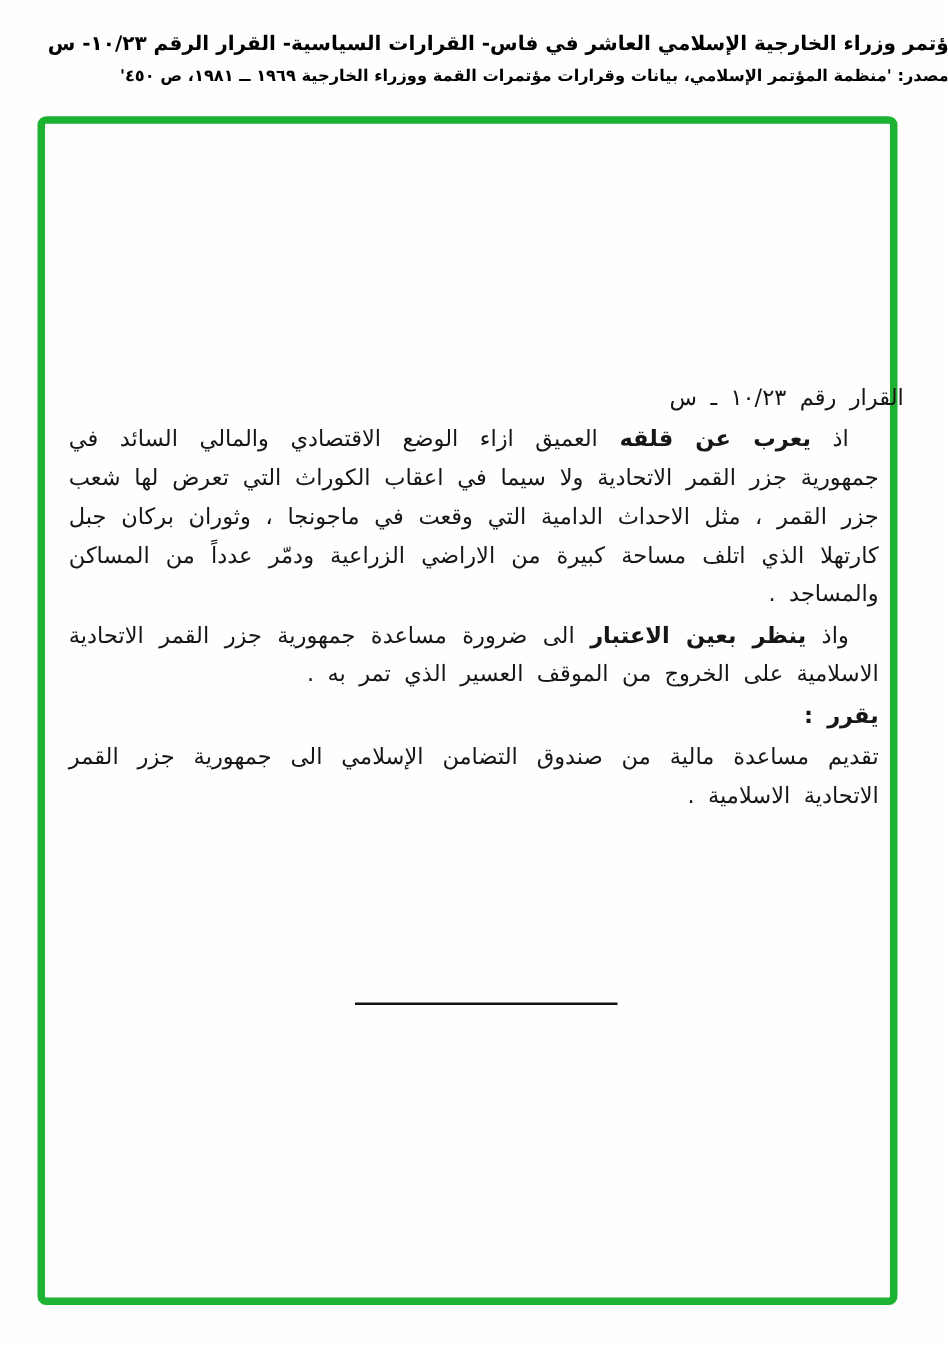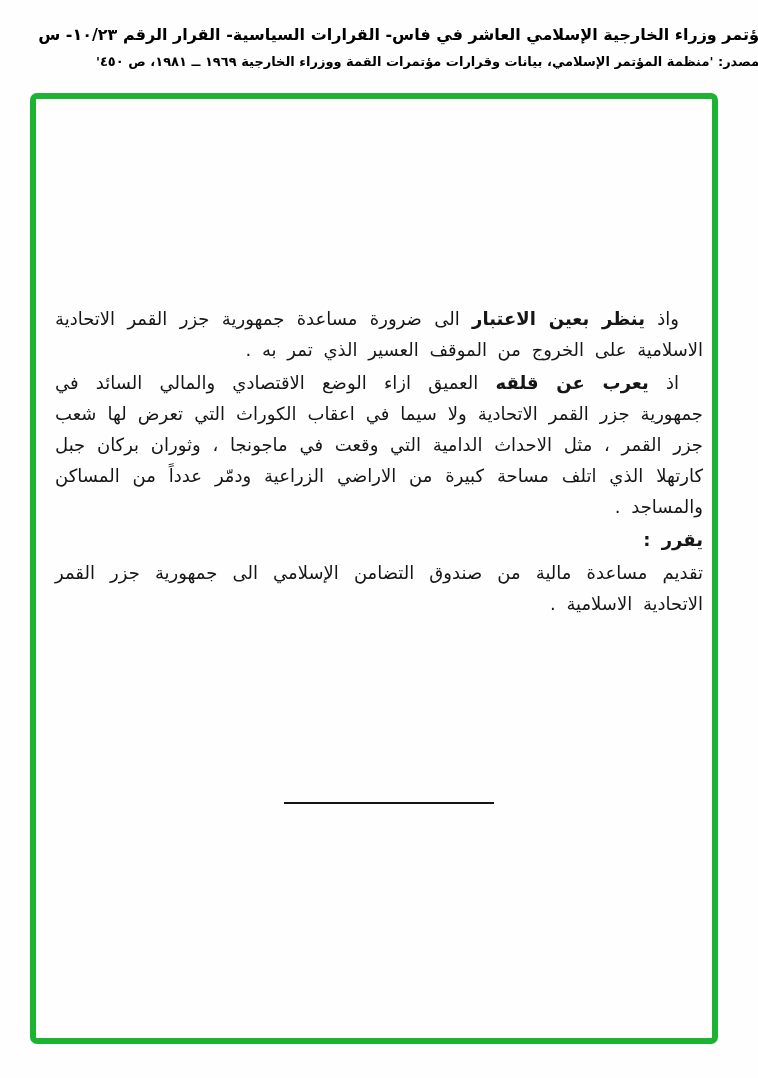--- a/index.html
+++ b/index.html
@@ -36,29 +36,30 @@
 <div class="page">
 
   <div class="hdr hdr1">مؤتمر وزراء الخارجية الإسلامي العاشر في فاس- القرارات السياسية- القرار الرقم ١٠/٢٣- س</div>
 
   <div class="hdr hdr2">المصدر: 'منظمة المؤتمر الإسلامي، بيانات وقرارات مؤتمرات القمة ووزراء الخارجية ١٩٦٩ ــ ١٩٨١، ص ٤٥٠'</div>
 
   <div class="frame"></div>
 
   <div class="doc">
 
+    <p class="t1">القرار رقم ١٠/٢٣ ـ س</p>
 
 
 
     <p class="p-ind">
-      <span>واذ </span><span class="b">ينظر بعين الاعتبار</span><span> الى ضرورة مساعدة جمهورية جزر القمر الاتحادية الاسلامية على الخروج من الموقف العسير الذي تمر به .</span>
+      <span>اذ </span><span class="b">يعرب عن قلقه</span><span> العميق ازاء الوضع الاقتصادي والمالي السائد في جمهورية جزر القمر الاتحادية ولا سيما في اعقاب الكوراث التي تعرض لها شعب جزر القمر ، مثل الاحداث الدامية التي وقعت في ماجونجا ، وثوران بركان جبل كارتهلا الذي اتلف مساحة كبيرة من الاراضي الزراعية ودمّر عدداً من المساكن والمساجد .</span>
     </p>
 
     <p class="p-ind">
-      <span>اذ </span><span class="b">يعرب عن قلقه</span><span> العميق ازاء الوضع الاقتصادي والمالي السائد في جمهورية جزر القمر الاتحادية ولا سيما في اعقاب الكوراث التي تعرض لها شعب جزر القمر ، مثل الاحداث الدامية التي وقعت في ماجونجا ، وثوران بركان جبل كارتهلا الذي اتلف مساحة كبيرة من الاراضي الزراعية ودمّر عدداً من المساكن والمساجد .</span>
+      <span>واذ </span><span class="b">ينظر بعين الاعتبار</span><span> الى ضرورة مساعدة جمهورية جزر القمر الاتحادية الاسلامية على الخروج من الموقف العسير الذي تمر به .</span>
     </p>
 
     <p class="decree">يقرر :</p>
 
     <p>تقديم مساعدة مالية من صندوق التضامن الإسلامي الى جمهورية جزر القمر الاتحادية الاسلامية .</p>
 
 
   </div>
 
   <div class="rule"></div>

